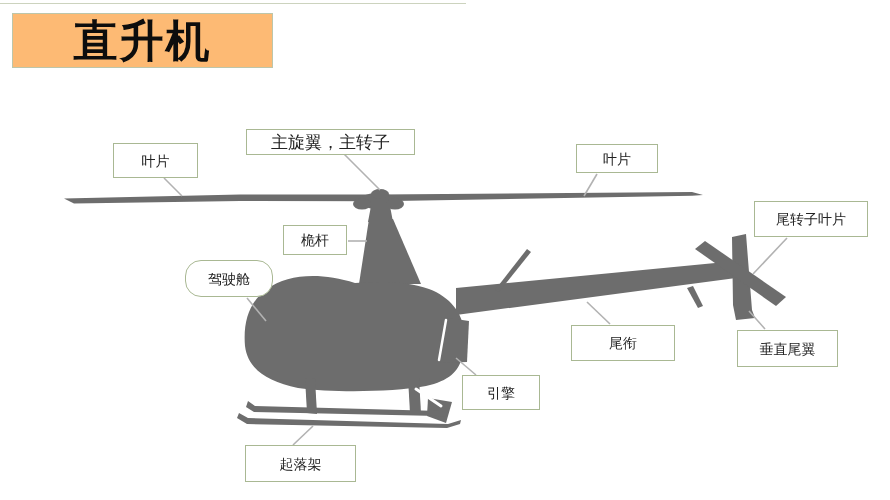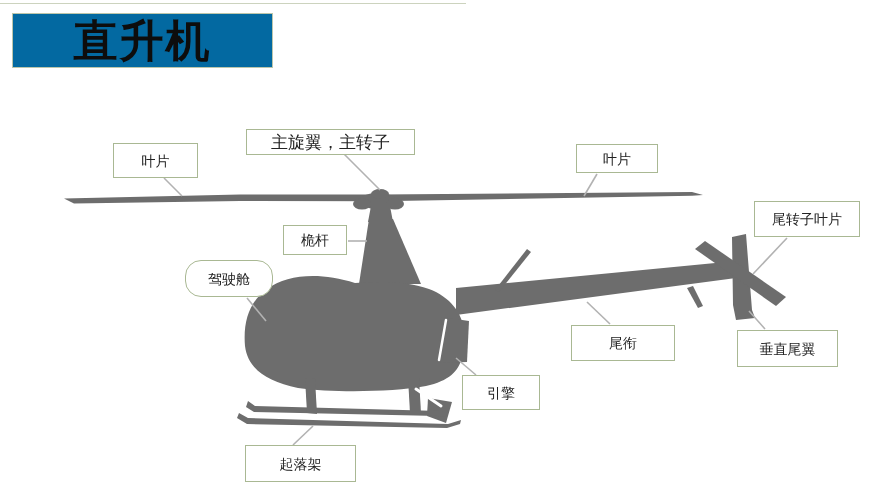--- a/index.html
+++ b/index.html
@@ -6,21 +6,21 @@
   body{
     width:890px;height:500px;position:relative;overflow:hidden;
     font-family:"Liberation Sans","DejaVu Sans",sans-serif;
   }
   .top-line{
     position:absolute;left:0;top:3px;width:466px;height:1px;
     background:#ccd3be;
   }
   .title-box{
     position:absolute;left:12px;top:13px;width:261px;height:55px;
-    background:#0369a1;border:1.5px solid #bcc6ab;box-sizing:border-box;
+    background:#fdba74;border:1.5px solid #bcc6ab;box-sizing:border-box;
     display:flex;align-items:center;justify-content:center;
   }
   .title-box span{
     font-size:44px;font-weight:bold;color:#0d0d0d;letter-spacing:2px;
     line-height:1;
   }
   svg.diagram{position:absolute;left:0;top:0;}
   .lbl{
     position:absolute;background:#ffffff;border:1.5px solid #a9b893;
     box-sizing:border-box;display:flex;align-items:center;justify-content:center;
@@ -98,21 +98,21 @@
 </div>
 
 <div class="lbl sm" style="left:246px;top:129px;width:169px;height:26px;">
   <span>主旋翼，主转子</span>
 </div>
 
 <div class="lbl" style="left:576px;top:144px;width:82px;height:29px;">
   <span>叶片</span>
 </div>
 
-<div class="lbl" style="left:754px;top:201px;width:106px;height:36px;">
+<div class="lbl" style="left:754px;top:201px;width:114px;height:36px;">
   <span>尾转子叶片</span>
 </div>
 
 <div class="lbl" style="left:283px;top:225px;width:64px;height:30px;">
   <span>桅杆</span>
 </div>
 
 <div class="lbl" style="left:185px;top:260px;width:88px;height:37px;border-radius:16px;">
   <span>驾驶舱</span>
 </div>

